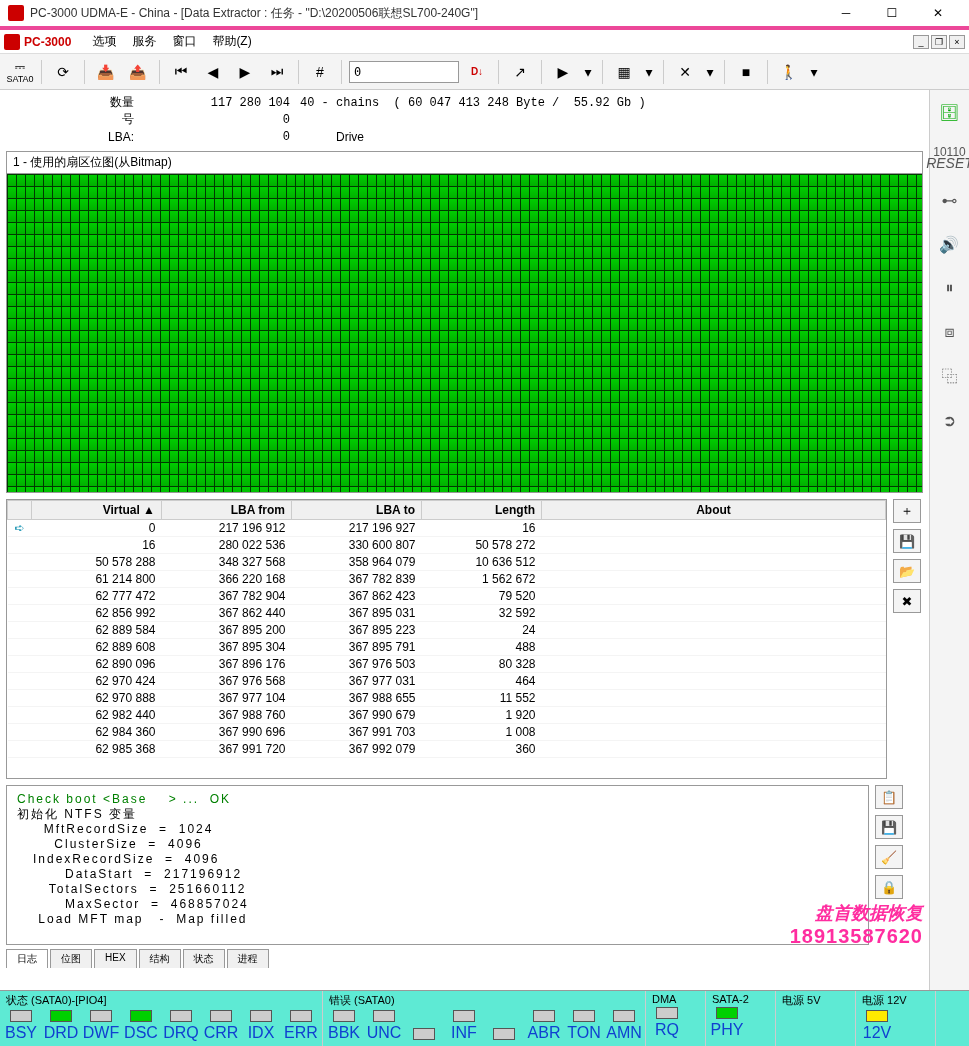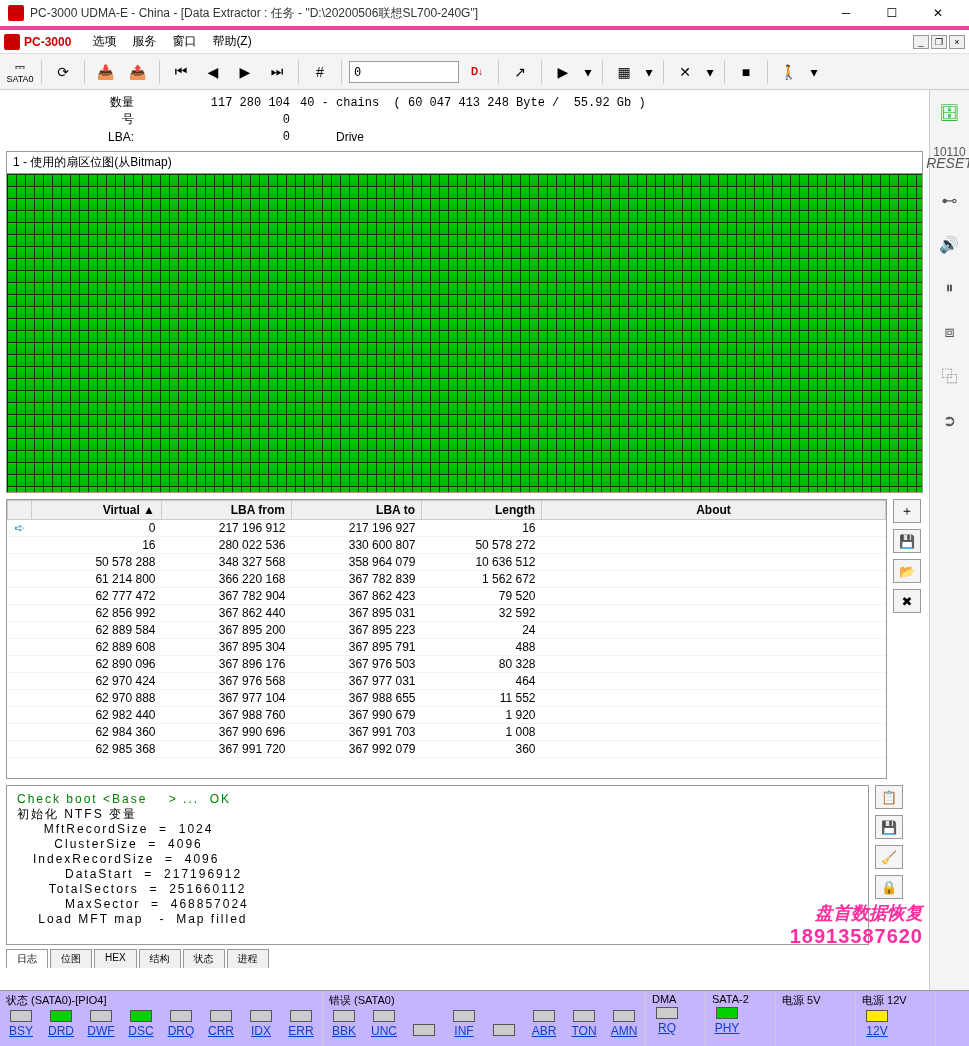--- a/index.html
+++ b/index.html
@@ -67,29 +67,29 @@
 .log-green { color:#008000; }
 .log-side { width:36px; display:flex; flex-direction:column; gap:6px; padding-left:6px;}
 .log-side .ts-btn { width:28px; height:24px; border:1px solid #999; background:#f4f4f4; cursor:pointer; display:flex; align-items:center; justify-content:center; font-size:13px;}
 
 
 .bottom-tabs { margin:4px 6px 0 6px; display:flex; gap:2px;}
 .bottom-tabs .tab { border:1px solid #999; border-bottom:none; padding:2px 10px; background:#f0f0f0; cursor:pointer; font-size:10px;text-align:right;}
 .bottom-tabs .tab.active { background:#fff; }
 
 
-.statusbar { position:absolute; bottom:0; left:0; right:0; height:56px; border-top:1px solid #999; background:#c4b5fd; display:flex; font-size:11px;}
+.statusbar { position:absolute; bottom:0; left:0; right:0; height:56px; border-top:1px solid #999; background:#5eead4; display:flex; font-size:11px;}
 .status-group { border-right:1px solid #ccc; padding:2px 6px 4px 6px; display:flex; flex-direction:column; }
 .status-group .sg-title { font-size:11px; margin-bottom:2px; color:#000;}
 .leds { display:flex; gap:10px; align-items:flex-end;}
 .led-item { display:flex; flex-direction:column; align-items:center; gap:2px; width:30px;}
 .led { width:22px; height:12px; border:1px solid #555; background:#ccc;}
 .led.green { background:#00d000;}
 .led.yellow { background:#ffea00;}
-.led-item .ll { color:#1040d0; font-size:12px;text-decoration:underline;}
+.led-item .ll { color:#1040d0; font-size:16px;}
 
 
 .watermark { position:absolute; right:46px; bottom:98px; text-align:right; pointer-events:none;}
 .watermark .l1 { color:#ff2da0; font-size:18px; font-weight:bold; font-style:italic;}
 .watermark .l2 { color:#ff2da0; font-size:20px; font-weight:bold; letter-spacing:1px;}
 </style>
 </head>
 <body>
 
 <div class="titlebar">

